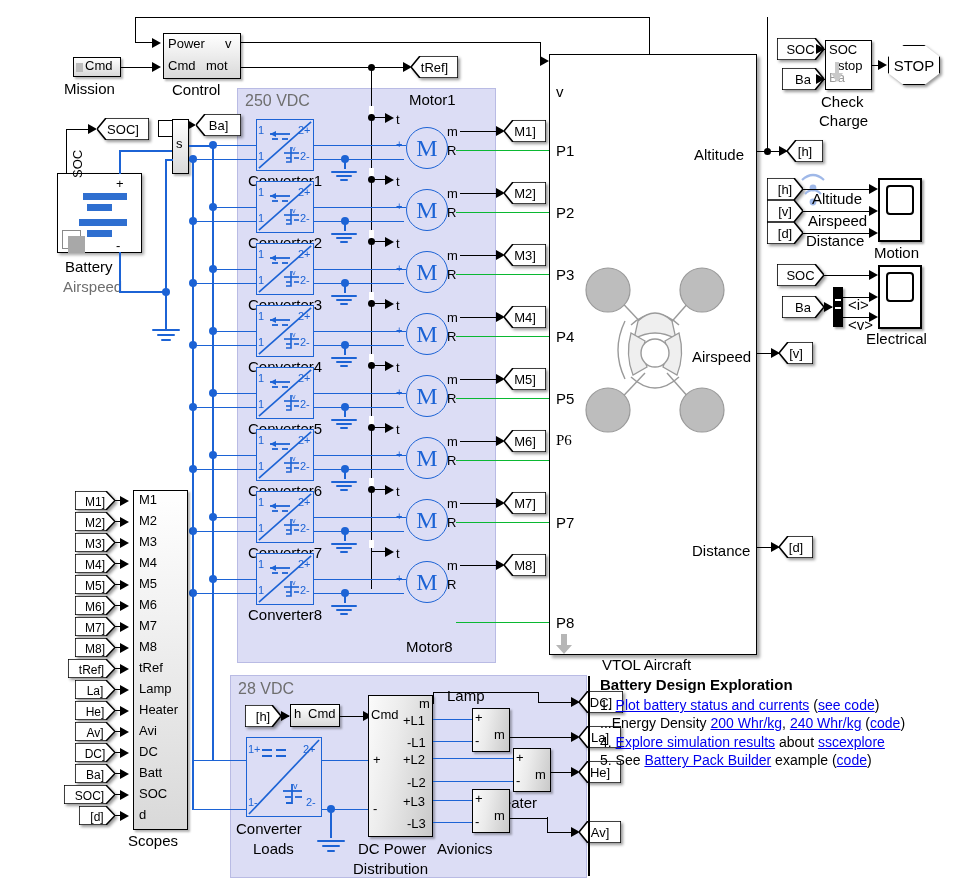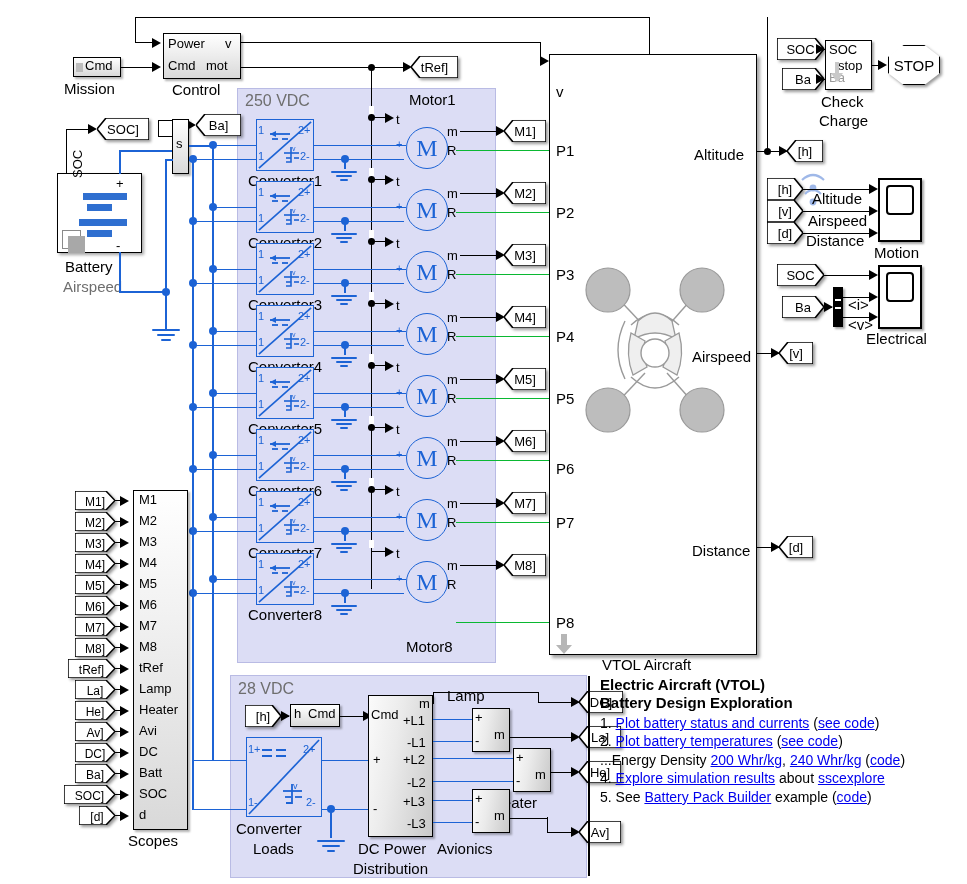--- a/index.html
+++ b/index.html
@@ -709,21 +709,21 @@
   </div>
   <div class="gw" style="left:456px;top:622px;width:94px;"></div>
 
   <div class="blk plain" style="left:549px;top:54px;width:208px;height:601px;box-shadow:3px 3px 3px rgba(0,0,0,.35);"></div>
   <div class="lbl" style="left:556px;top:83px;">v</div>
   <div class="lbl" style="left:556px;top:142px;">P1</div>
   <div class="lbl" style="left:556px;top:204px;">P2</div>
   <div class="lbl" style="left:556px;top:266px;">P3</div>
   <div class="lbl" style="left:556px;top:328px;">P4</div>
   <div class="lbl" style="left:556px;top:390px;">P5</div>
-  <div class="lbl" style="left:556px;top:460px;">P6</div>
+  <div class="lbl" style="left:556px;top:432px;font-family:Liberation Serif, serif;">P6</div>
   <div class="lbl" style="left:556px;top:514px;">P7</div>
   <div class="lbl" style="left:556px;top:614px;">P8</div>
   <div style="position:absolute;left:556px;top:634px;">
     <svg width="16" height="20" viewBox="0 0 16 20">
         <polygon points="5,0 11,0 11,11 16,11 8,20 0,11 5,11" fill="#b6b6b6"></polygon>
       </svg></div>
   <div class="lbl" style="left:694px;top:146px;">Altitude</div>
   <div class="lbl" style="left:692px;top:348px;">Airspeed</div>
   <div class="lbl" style="left:692px;top:542px;">Distance</div>
   <div class="lbl" style="left:602px;top:656px;">VTOL Aircraft</div>
@@ -1193,24 +1193,22 @@
   <div class="w wh" style="left:547px;top:831.5px;width:27px;"></div>
   <div class="arrow" style="left:571px;top:827px;"></div>
   <div class="tagw" style="left:579px;top:821px;width:42px;">
     <svg width="42" height="22" viewBox="0 0 42 22">
         <polygon points="9,0 42,0 42,22 9,22 0,11" fill="#fff" stroke="#000" stroke-width="1.6"></polygon>
       </svg>
     <span>Av]</span>
   </div>
 
   <div class="notes" style="left:588px;top:676px;width:378px;height:200px;border-left:2px solid #000;padding-left:10px;">
-    <div class="ttl">Electric Aircraft (VTOL)</div>
     <div class="ttl">Battery Design Exploration</div>
     <ol id="notes-list">
         <li><span>1. </span><a class="lk">Plot battery status and currents</a><span> (</span><a class="lk">see code</a><span>)</span></li>
-        <li><span>2. </span><a class="lk">Plot battery temperatures</a><span> (</span><a class="lk">see code</a><span>)</span></li>
         <li><span>...Energy Density </span><a class="lk">200 Whr/kg</a><span>, </span><a class="lk">240 Whr/kg</a><span> (</span><a class="lk">code</a><span>)</span></li>
         <li><span>4. </span><a class="lk">Explore simulation results</a><span> about </span><a class="lk">sscexplore</a></li>
         <li><span>5. </span><span>See </span><a class="lk">Battery Pack Builder</a><span> example (</span><a class="lk">code</a><span>)</span></li>
       </ol>
   </div>
 
 </div>
 
 </body></html>

